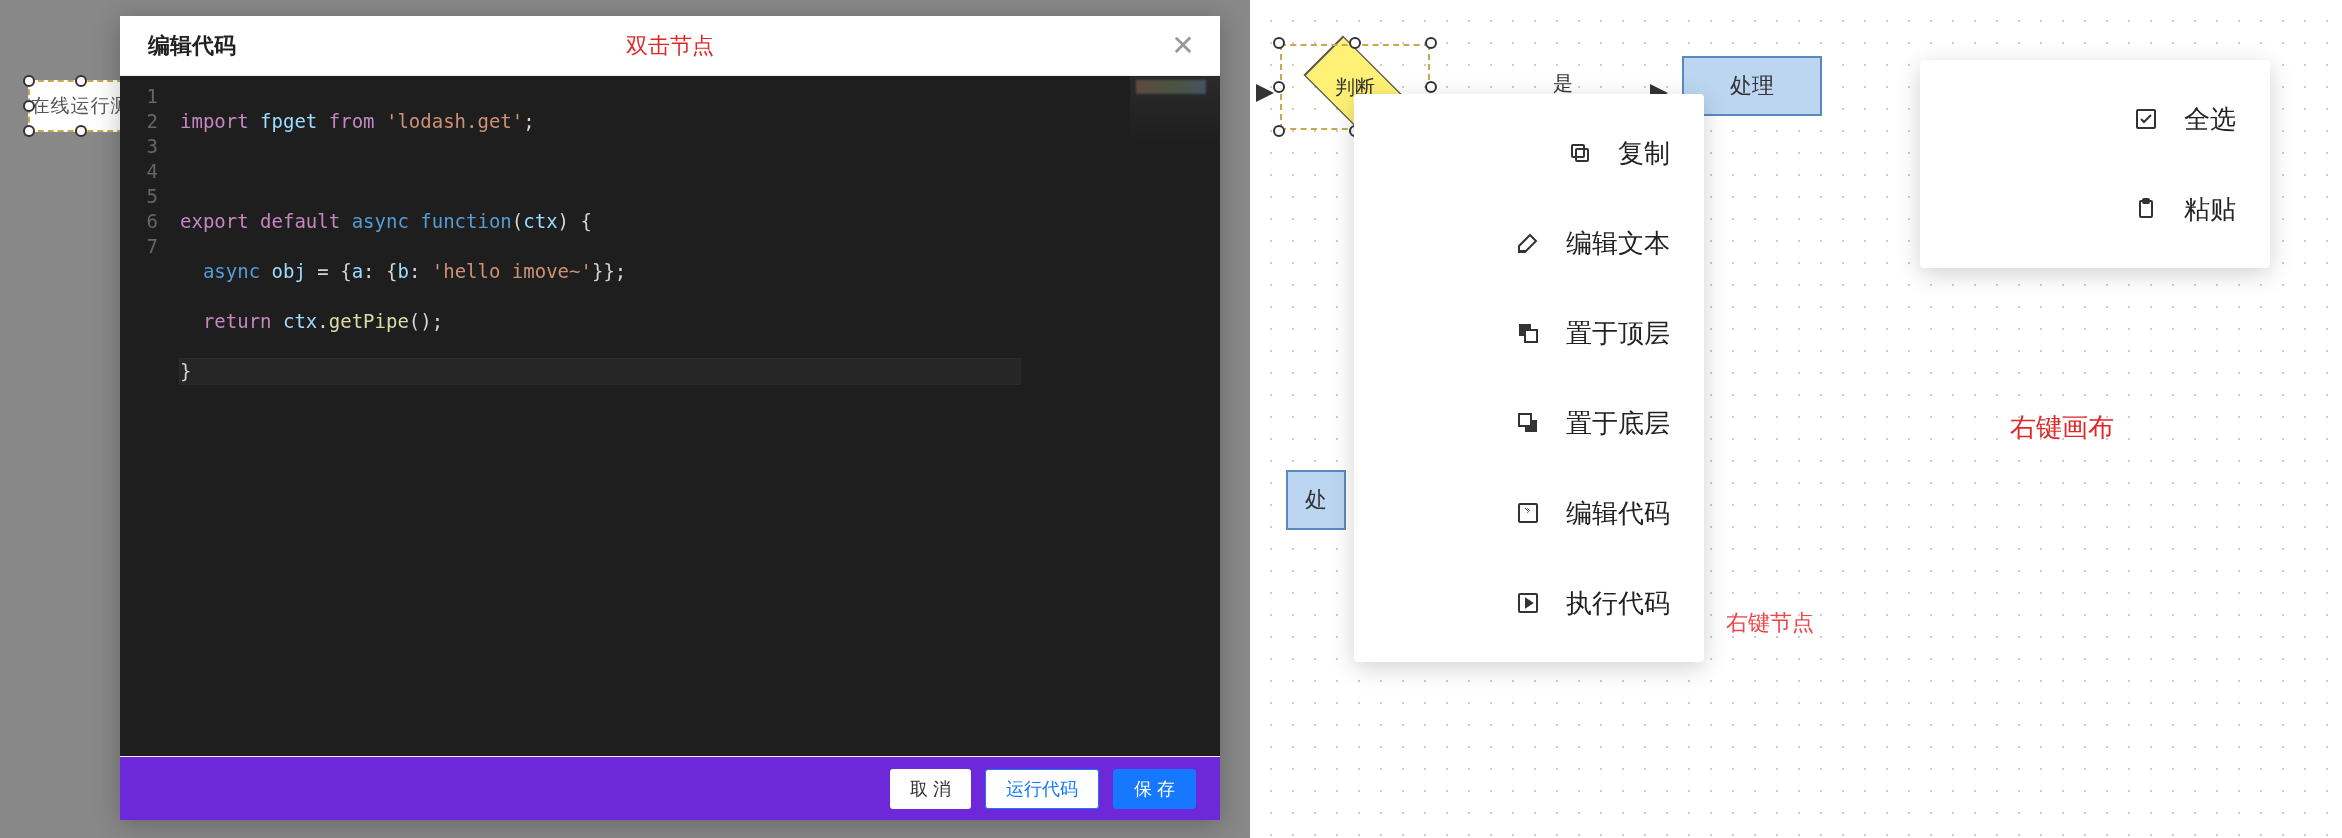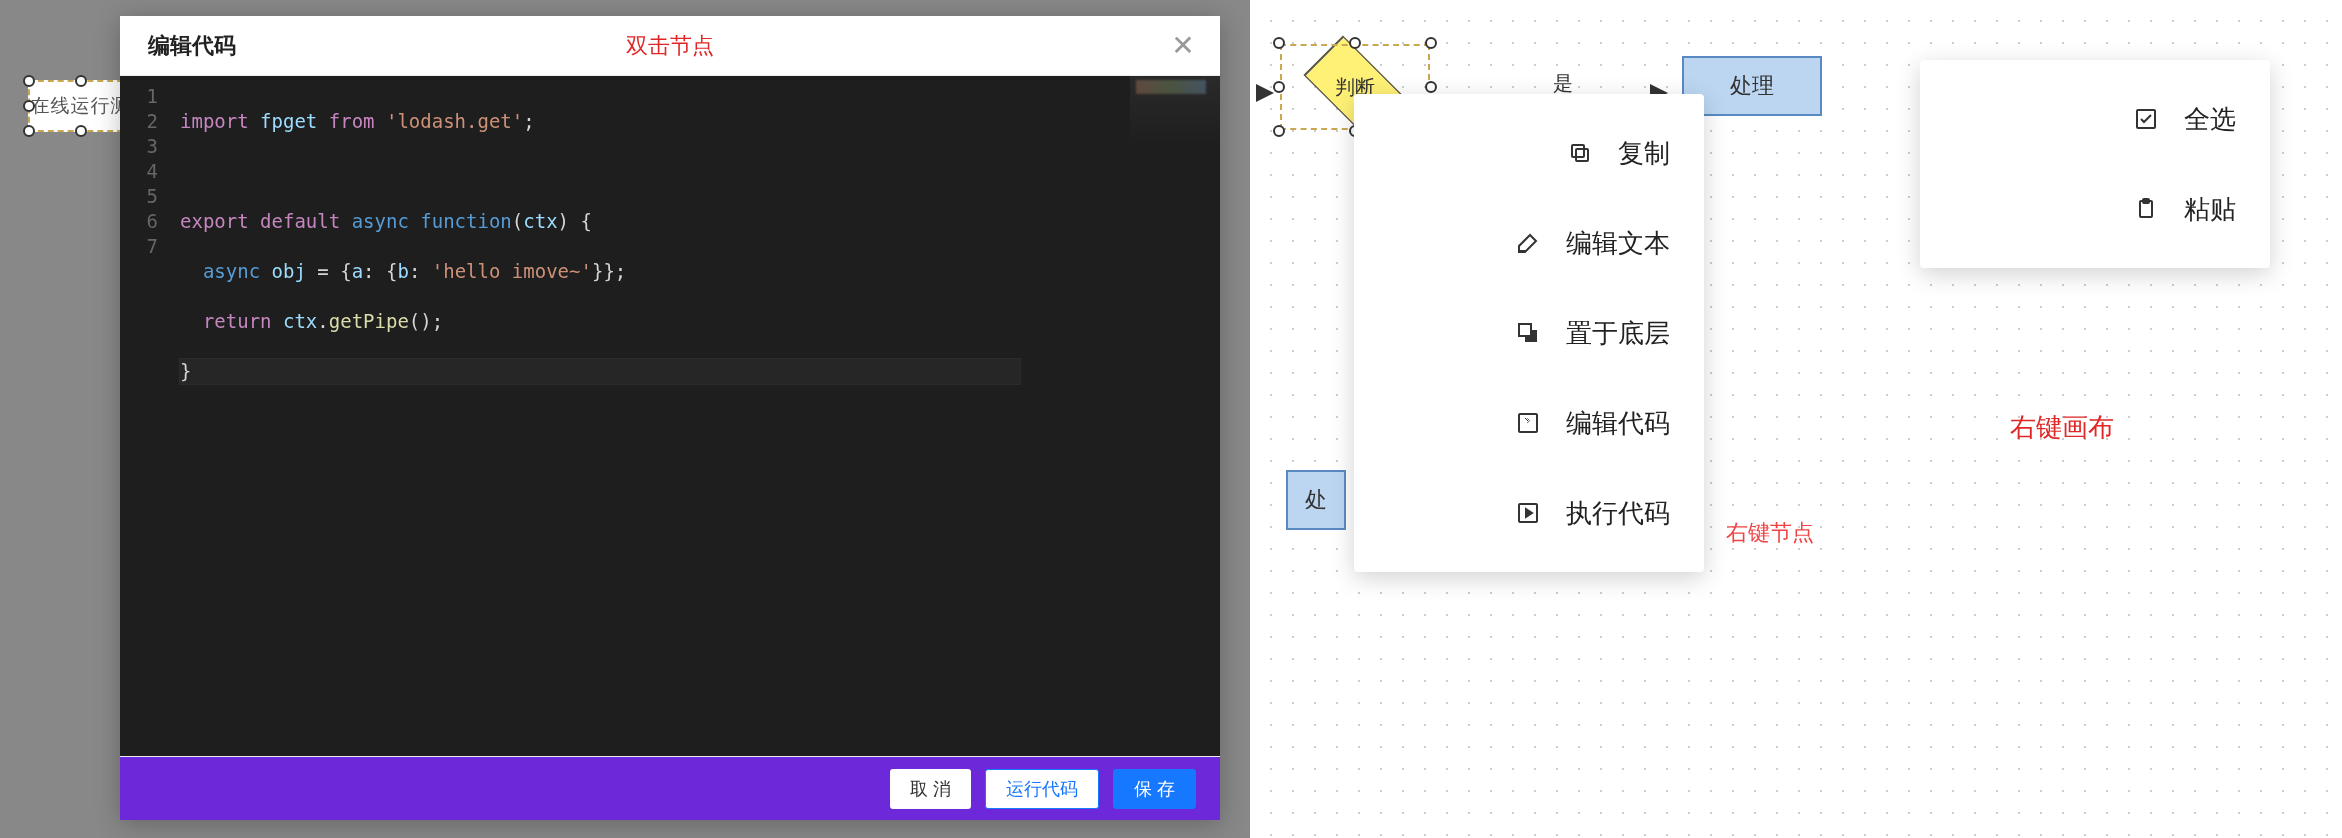--- a/index.html
+++ b/index.html
@@ -408,20 +408,29 @@
         <span class="ctx-icon">
           <svg viewBox="0 0 24 24" width="24" height="24" fill="none" stroke="currentColor" stroke-width="2">
               <path d="M4 20h6M14 4l6 6L9 21H3v-6L14 4z"></path>
             </svg>
         </span>
         <span>编辑文本</span>
       </div>
       <div class="ctx-item">
         <span class="ctx-icon">
           <svg viewBox="0 0 24 24" width="24" height="24" fill="currentColor">
+              <rect x="3" y="3" width="12" height="12"></rect>
+              <rect x="9" y="9" width="12" height="12" fill="#fff" stroke="currentColor" stroke-width="2"></rect>
+            </svg>
+        </span>
+        <span>置于顶层</span>
+      </div>
+      <div class="ctx-item">
+        <span class="ctx-icon">
+          <svg viewBox="0 0 24 24" width="24" height="24" fill="currentColor">
               <rect x="9" y="9" width="12" height="12"></rect>
               <rect x="3" y="3" width="12" height="12" fill="#fff" stroke="currentColor" stroke-width="2"></rect>
             </svg>
         </span>
         <span>置于底层</span>
       </div>
       <div class="ctx-item">
         <span class="ctx-icon">
           <svg viewBox="0 0 24 24" width="24" height="24" fill="none" stroke="currentColor" stroke-width="2">
               <rect x="3" y="3" width="18" height="18" rx="1"></rect>

